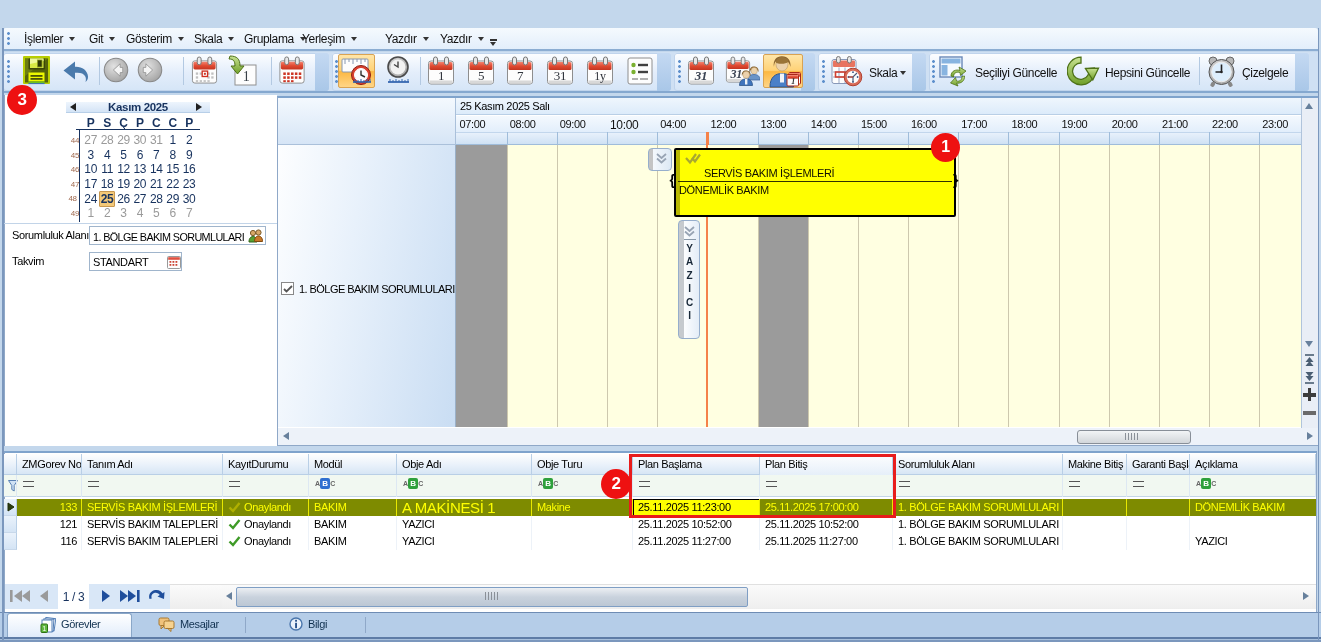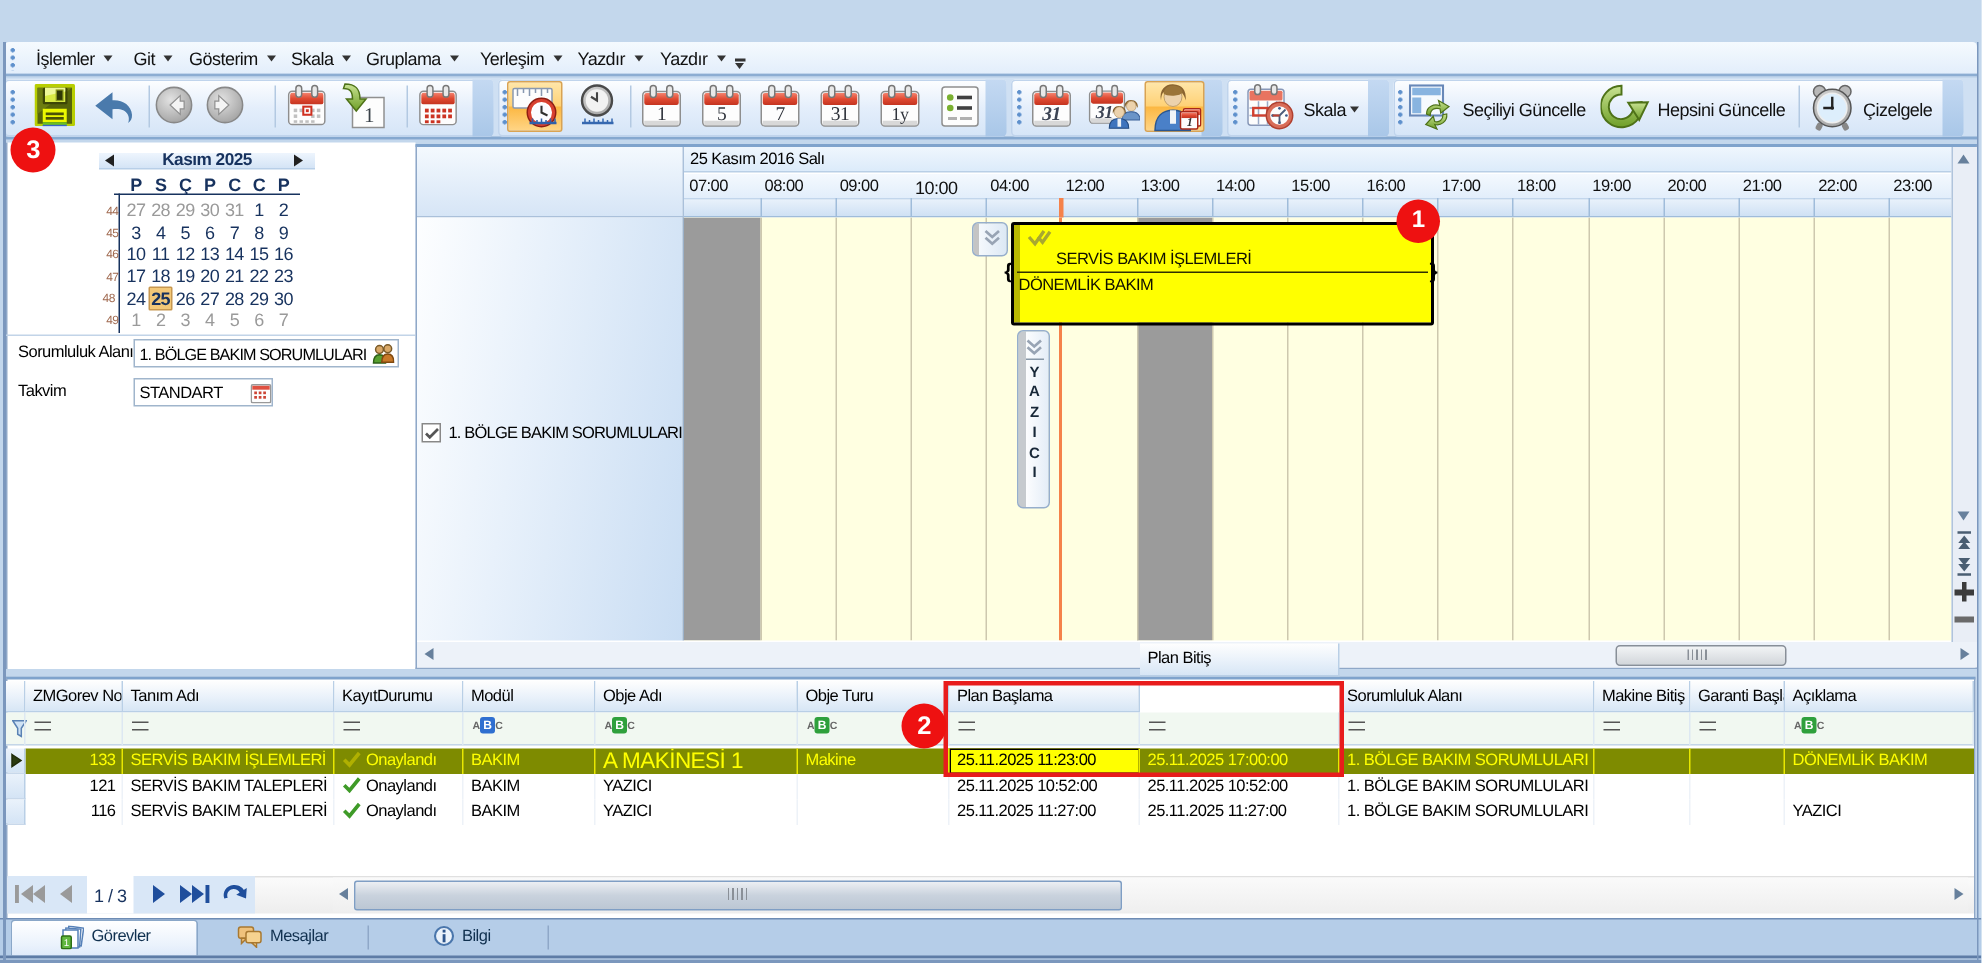--- a/index.html
+++ b/index.html
@@ -41,21 +41,21 @@
 <div id="root">
 
 
 <div id="menubar">
  <div class="grip" style="left:4px;top:4px;height:15px"></div>
  <div class="mitem" style="left:21px">İşlemler</div>
  <div class="mitem" style="left:86px">Git</div>
  <div class="mitem" style="left:123px">Gösterim</div>
  <div class="mitem" style="left:191px">Skala</div>
  <div class="mitem" style="left:241px">Gruplama</div>
- <div class="mitem" style="left:317px">Yerleşim</div>
+ <div class="mitem" style="left:299px">Yerleşim</div>
  <div class="mitem" style="left:382px">Yazdır</div>
  <div class="mitem" style="left:437px">Yazdır</div>
  <div class="ovf" style="left:486px;top:11px"></div>
 </div>
 
 <div id="toolbar">
  <div class="tbar" style="left:0px;width:326px"></div>
  <div class="tbar" style="left:329px;width:339px"></div>
  <div class="tbar" style="left:671px;width:141px"></div>
  <div class="tbar" style="left:815px;width:108px"></div>
@@ -392,21 +392,21 @@
         <rect x="8.5" y="6" width="1.8" height="1.8"></rect>
 <rect x="2.5" y="9" width="1.8" height="1.8"></rect>
         <rect x="5.5" y="9" width="1.8" height="1.8"></rect>
         <rect x="8.5" y="9" width="1.8" height="1.8"></rect>
 </g>
     </svg>
 <div class="abs" style="left:7px;top:85px;width:30px;height:30px;border-radius:50%;background:#ee1111;color:#fff;font-size:17px;font-weight:bold;text-align:center;line-height:29px;z-index:60">3</div>
 <div class="abs" style="left:277px;top:96px;width:1041px;height:350px;background:#fff;border:1px solid #8fa8c8;border-top:2px solid #7fa3cc"></div>
 <div class="abs" style="left:278px;top:98px;width:178px;height:47px;background:linear-gradient(#f4f9fe,#d6e5f6);border-right:1px solid #aac0da;border-bottom:1px solid #aac0da"></div>
 <div class="abs" style="left:456px;top:98px;width:845px;height:17px;background:linear-gradient(#eff6fd,#dcebfa);border-bottom:1px solid #b9cfe6"></div>
-<div class="abs" style="left:460px;top:100px;font-size:11px">25 Kasım 2016 Salı</div>
+<div class="abs" style="left:460px;top:100px;font-size:11px">25 Kasım 2025 Salı</div>
 <div class="abs" style="left:456px;top:116px;width:845px;height:16px;background:linear-gradient(#f4f9fe,#e2eefb)"></div>
 <div class="abs" style="left:456px;top:132px;width:845px;height:13px;background:linear-gradient(#e8f1fb,#cfe1f4);border-top:1px solid #c2d6ec;border-bottom:1px solid #9fbcda"></div>
 <div class="abs" style="left:459.5px;top:118px;font-size:11px;color:#101010">07:00</div>
 <div class="abs" style="left:509.7px;top:118px;font-size:11px;color:#101010">08:00</div>
 <div class="abs" style="left:506.7px;top:132px;width:1px;height:13px;background:#9fbcda"></div>
 <div class="abs" style="left:559.8px;top:118px;font-size:11px;color:#101010">09:00</div>
 <div class="abs" style="left:556.8px;top:132px;width:1px;height:13px;background:#9fbcda"></div>
 <div class="abs" style="left:610.0px;top:118px;font-size:12px;color:#101010">10:00</div>
 <div class="abs" style="left:607.0px;top:132px;width:1px;height:13px;background:#9fbcda"></div>
 <div class="abs" style="left:660.2px;top:118px;font-size:11px;color:#101010">04:00</div>
@@ -525,21 +525,21 @@
     </div>
 <div class="abs" style="left:397px;top:454px;width:135px;height:21px;background:linear-gradient(#fefefe,#e9f1fa 55%,#d7e6f5);border-right:1px solid #b9cfe6;border-bottom:1px solid #b9cfe6;overflow:hidden">
       <div style="padding:4px 0 0 5px;white-space:nowrap;font-size:11px">Obje Adı</div>
     </div>
 <div class="abs" style="left:532px;top:454px;width:101px;height:21px;background:linear-gradient(#fefefe,#e9f1fa 55%,#d7e6f5);border-right:1px solid #b9cfe6;border-bottom:1px solid #b9cfe6;overflow:hidden">
       <div style="padding:4px 0 0 5px;white-space:nowrap;font-size:11px">Obje Turu</div>
     </div>
 <div class="abs" style="left:633px;top:454px;width:127px;height:21px;background:linear-gradient(#fefefe,#e9f1fa 55%,#d7e6f5);border-right:1px solid #b9cfe6;border-bottom:1px solid #b9cfe6;overflow:hidden">
       <div style="padding:4px 0 0 5px;white-space:nowrap;font-size:11px">Plan Başlama</div>
     </div>
-<div class="abs" style="left:760px;top:429px;width:133px;height:22px;background:linear-gradient(#fefefe,#e9f1fa 55%,#d7e6f5);border-right:1px solid #b9cfe6;border-bottom:1px solid #b9cfe6;overflow:hidden">
+<div class="abs" style="left:760px;top:454px;width:133px;height:34px;background:linear-gradient(#fefefe,#e9f1fa 55%,#d7e6f5);border-right:1px solid #b9cfe6;border-bottom:1px solid #b9cfe6;overflow:hidden">
       <div style="padding:4px 0 0 5px;white-space:nowrap;font-size:11px">Plan Bitiş</div>
     </div>
 <div class="abs" style="left:893px;top:454px;width:170px;height:21px;background:linear-gradient(#fefefe,#e9f1fa 55%,#d7e6f5);border-right:1px solid #b9cfe6;border-bottom:1px solid #b9cfe6;overflow:hidden">
       <div style="padding:4px 0 0 5px;white-space:nowrap;font-size:11px">Sorumluluk Alanı</div>
     </div>
 <div class="abs" style="left:1063px;top:454px;width:64px;height:21px;background:linear-gradient(#fefefe,#e9f1fa 55%,#d7e6f5);border-right:1px solid #b9cfe6;border-bottom:1px solid #b9cfe6;overflow:hidden">
       <div style="padding:4px 0 0 5px;white-space:nowrap;font-size:11px">Makine Bitiş</div>
     </div>
 <div class="abs" style="left:1127px;top:454px;width:63px;height:21px;background:linear-gradient(#fefefe,#e9f1fa 55%,#d7e6f5);border-right:1px solid #b9cfe6;border-bottom:1px solid #b9cfe6;overflow:hidden">
       <div style="padding:4px 0 0 5px;white-space:nowrap;font-size:11px">Garanti Başla</div>

